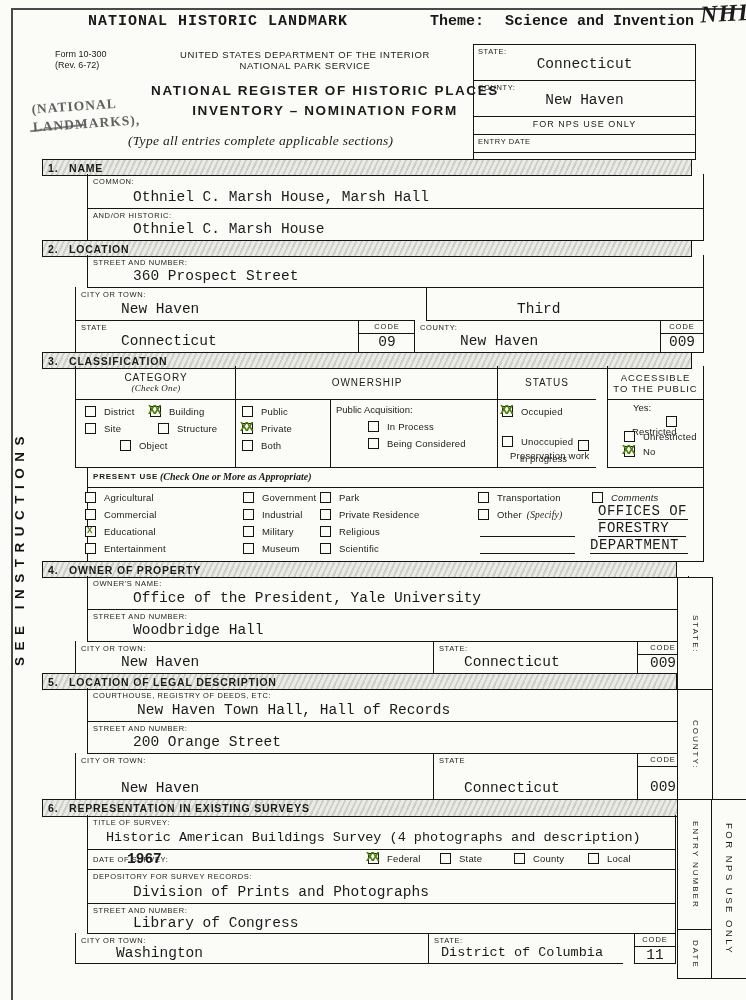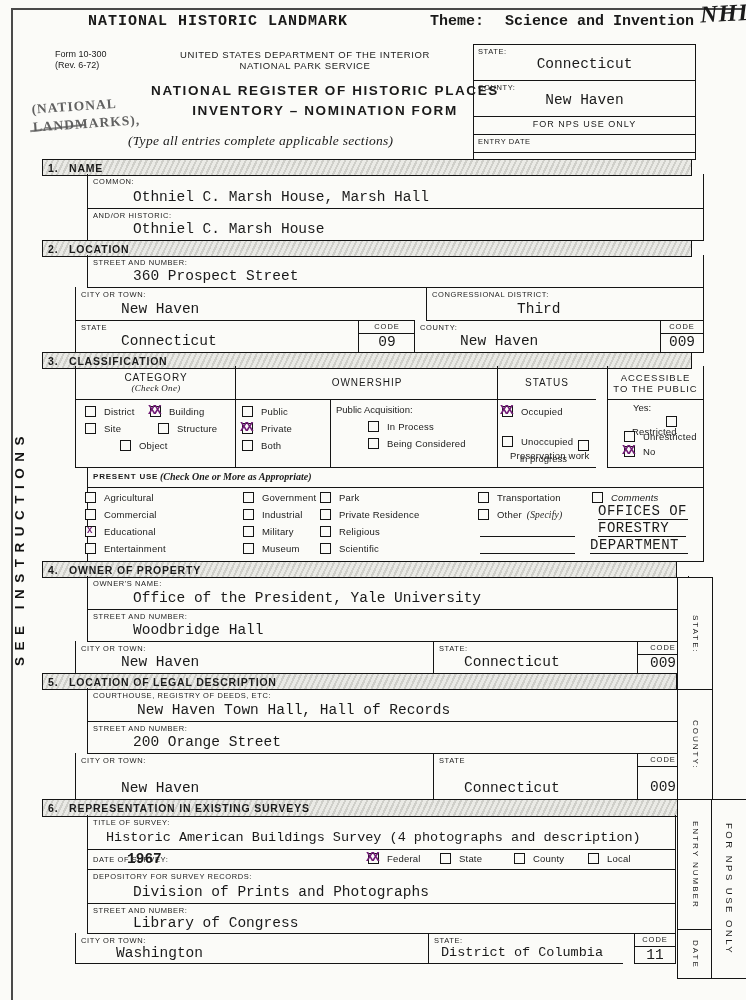--- a/index.html
+++ b/index.html
@@ -11,21 +11,21 @@
   .mono{font-family:"Liberation Mono","DejaVu Sans Mono",monospace;}
   .cell{position:absolute;border-style:solid;border-color:#151515;border-width:0 0 1.4px 1.2px;}
   .br{border-right:1.2px solid #151515;margin-left:12px;}
   .bar{position:absolute;height:15px;border:1.6px solid #151515;
        background:repeating-linear-gradient(115deg,#eaeae6 0 3px,#cfcfca 3px 5px);
        display:flex;align-items:center;font-weight:700;font-size:10.5px;letter-spacing:.8px;white-space:nowrap;}
   .bar .num{margin-left:5px;width:21px;flex:none;}
   .cb{position:absolute;display:flex;align-items:flex-end;white-space:nowrap;}
   .cb .bx9{position:relative;width:9px;height:9px;border:1.3px solid #151515;flex:none;background:#fbfbf8;}
   .cb .mk{position:absolute;left:-3px;top:-4px;font-family:"Liberation Mono","DejaVu Sans Mono",monospace;
-          font-weight:700;font-size:13px;letter-spacing:-2px;color:#701a75;}
+          font-weight:700;font-size:13px;letter-spacing:-2px;color:#4d7c0f;}
   .cb.inx .mk{left:1px;top:-1.5px;font-size:9px;letter-spacing:0;}
   .cb .cl{margin-left:8px;font-size:9.5px;letter-spacing:.2px;margin-top:-1px;}
   .hcol{display:flex;flex-direction:column;align-items:center;justify-content:center;text-align:center;
         font-size:10px;letter-spacing:1px;font-weight:400;}
   .codecell .clab{font-size:7.5px;letter-spacing:1px;text-align:center;border-bottom:1.2px solid #151515;
         padding:2px 0 2px 0;}
   .codecell .cval{text-align:center;font-family:"Liberation Mono","DejaVu Sans Mono",monospace;font-size:14.5px;}
   .vstrip{position:absolute;border:1.4px solid #151515;display:flex;align-items:center;justify-content:center;background:#fbfbf8;}
   .vstrip span{writing-mode:vertical-rl;font-size:8px;letter-spacing:2px;white-space:nowrap;color:#1b1b1b;}
   .vstrip.big span{font-size:9.5px;letter-spacing:2.5px;font-weight:400;}
@@ -100,21 +100,20 @@
   </div>
   <div class="cell br" style="left:75px;top:255px;width:615px;height:32px;">
     <div class="lbl" style="padding:3px 0 0 5px;">STREET AND NUMBER:</div>
     <div class="val" style="position:absolute;left:45px;top:13px;">360 Prospect Street</div>
   </div>
   <div class="cell" style="left:75px;top:287px;width:339px;height:33px;">
     <div class="lbl" style="padding:3px 0 0 5px;">CITY OR TOWN:</div>
     <div class="val" style="position:absolute;left:45px;top:14px;">New Haven</div>
   </div>
   <div class="cell br" style="left:414px;top:287px;width:276px;height:33px;">
-    <div class="lbl" style="padding:3px 0 0 5px;">CONGRESSIONAL DISTRICT:</div>
     <div class="val" style="position:absolute;left:90px;top:14px;">Third</div>
   </div>
   <div class="cell" style="left:75px;top:320px;width:283px;height:32px;">
     <div class="lbl" style="padding:3px 0 0 5px;">STATE</div>
     <div class="val" style="position:absolute;left:45px;top:13px;">Connecticut</div>
   </div>
   <div class="cell codecell" style="left:358px;top:320px;width:56px;height:32px;">
     <div class="clab">CODE</div>
     <div class="cval">09</div>
   </div>

